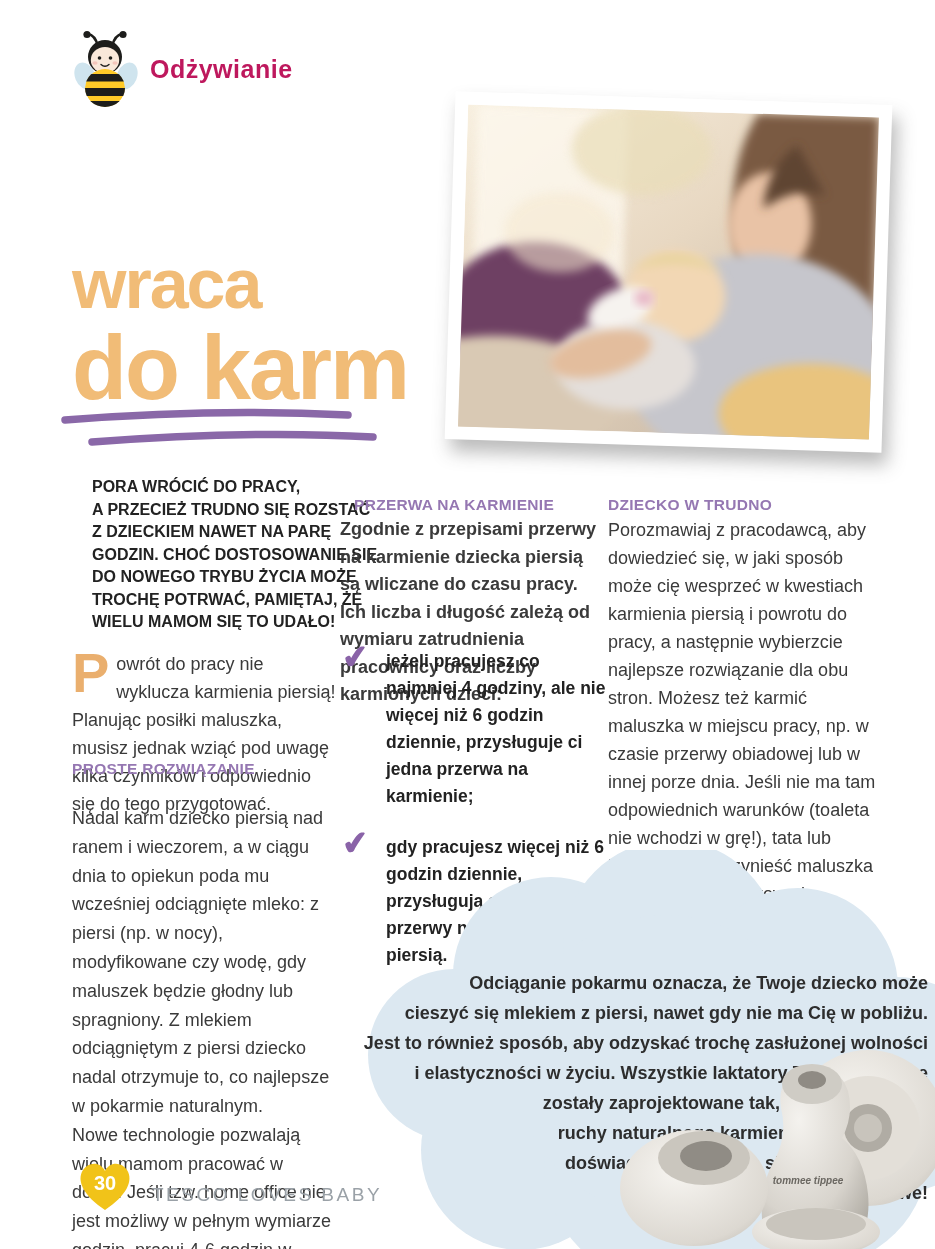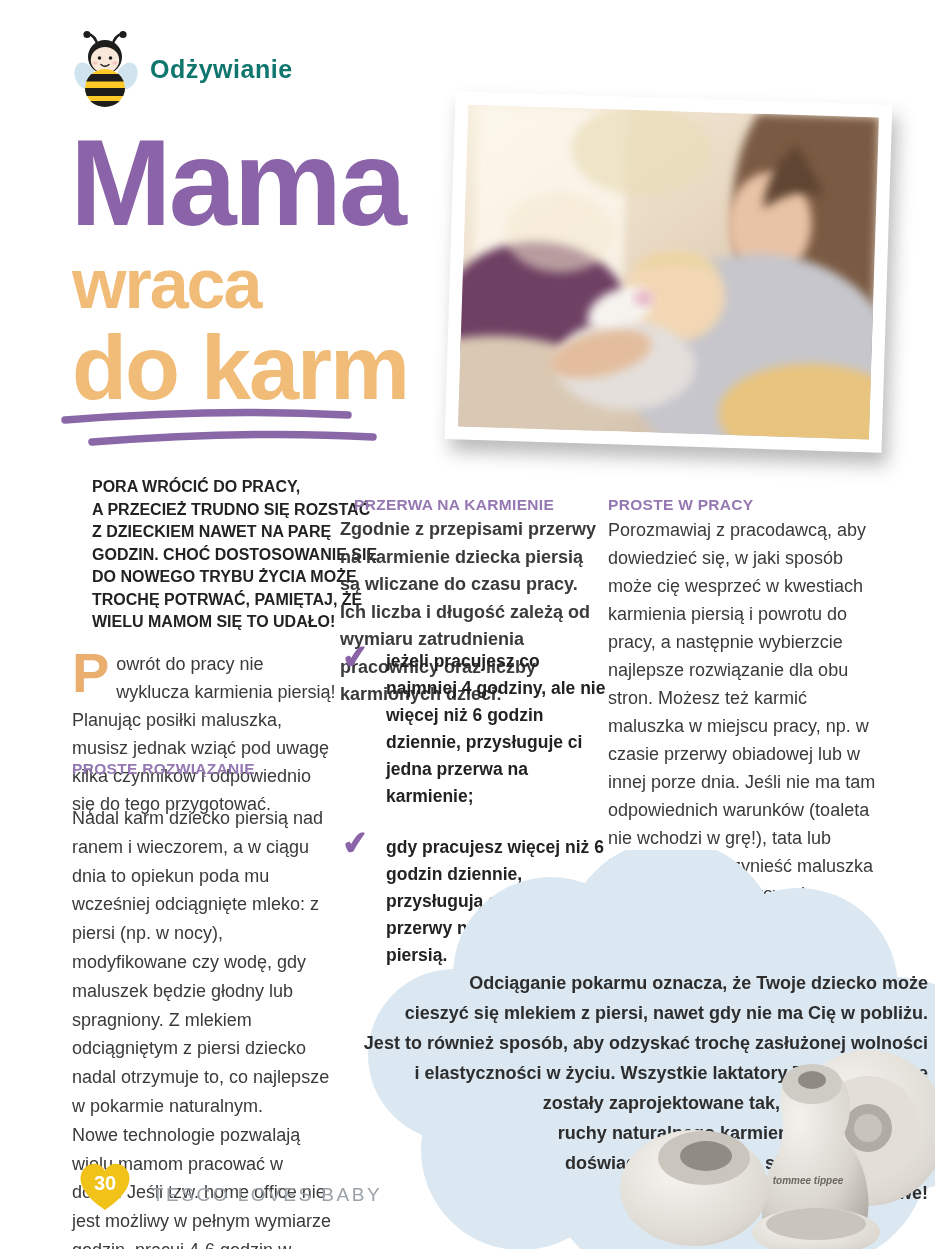--- a/index.html
+++ b/index.html
@@ -1,21 +1,21 @@
 <!DOCTYPE html>
 <html><head>
 <meta charset="utf-8">
 <style>
   html,body{margin:0;padding:0;background:#ffffff;}
   .page{position:relative;width:935px;height:1249px;background:#ffffff;overflow:hidden;
         font-family:"Liberation Sans", sans-serif;color:#3a3a3a;}
   .abs{position:absolute;}
 
   
-  .section-label{left:150px;top:55px;font-size:25px;font-weight:700;color:#0f766e;letter-spacing:.5px;text-align:right;}
+  .section-label{left:150px;top:55px;font-size:25px;font-weight:700;color:#be185d;letter-spacing:.5px;text-align:right;}
 
   
   .title-1{left:70px;top:128px;font-size:122px;line-height:110px;font-weight:700;color:#8a63a8;letter-spacing:-3px;}
   .title-2{left:72px;top:242px;font-size:70px;line-height:84px;font-weight:700;color:#f1bc77;letter-spacing:-2px;}
   .title-3{left:72px;top:326px;font-size:90px;line-height:84px;font-weight:700;color:#f1bc77;letter-spacing:-2px;}
 
   
   .photo-card{left:450px;top:98px;width:437px;height:348px;background:#ffffff;padding:0;
               transform:rotate(1.8deg);box-shadow:6px 12px 18px rgba(60,60,60,.35);}
   .photo-card svg{position:absolute;left:13px;top:13px;}
@@ -78,21 +78,20 @@
       </clipPath>
     <g clip-path="url(#beebody)">
       <ellipse cx="31" cy="58" rx="20" ry="19" fill="#ffca28"></ellipse>
       <rect x="10" y="44" width="42" height="7.5" fill="#1d1d1b"></rect>
       <rect x="10" y="58" width="42" height="8" fill="#1d1d1b"></rect>
       <rect x="10" y="71" width="42" height="7" fill="#1d1d1b"></rect>
     </g>
   </svg>
   <div class="abs section-label">Odżywianie</div>
 
-  <div class="abs title-1">Mama</div>
   <div class="abs title-2">wraca</div>
   <div class="abs title-3">do karm</div>
 
   <svg class="abs" style="left:55px;top:402px;" width="330" height="52" viewBox="0 0 330 52">
     <path d="M10 18 Q160 6 293 13" stroke="#8a68a8" stroke-width="7.5" fill="none" stroke-linecap="round"></path>
     <path d="M37 40 Q195 28 318 35" stroke="#8a68a8" stroke-width="7.5" fill="none" stroke-linecap="round"></path>
   </svg>
 
   <div class="abs photo-card">
     <svg width="411" height="322" viewBox="0 0 411 322">
@@ -146,21 +145,21 @@
     <div class="bullet">
       <span class="check">✔</span>
       <span>jeżeli pracujesz co najmniej 4 godziny, ale nie więcej niż 6 godzin dziennie, przysługuje ci jedna przerwa na karmienie;</span>
     </div>
     <div class="bullet">
       <span class="check">✔</span>
       <span>gdy pracujesz więcej niż 6 godzin dziennie, przysługują ci dwie przerwy na karmienie piersią.</span>
     </div>
   </div>
 
-  <div class="abs col-head dziecko-head">PROSTE W PRACY</div>
+  <div class="abs col-head dziecko-head">DZIECKO W TRUDNO</div>
   <div class="abs body-txt dziecko-body">Porozmawiaj z pracodawcą, aby dowiedzieć się, w jaki sposób może cię wesprzeć w kwestiach karmienia piersią i powrotu do pracy, a następnie wybierzcie najlepsze rozwiązanie dla obu stron. Możesz też karmić maluszka w miejscu pracy, np. w czasie przerwy obiadowej lub w innej porze dnia. Jeśli nie ma tam odpowiednich warunków (toaleta nie wchodzi w grę!), tata lub babcia mogą przynieść maluszka w dowolne, komfortowe i zapewniające intymność miejsce.</div>
 
   <svg class="abs cloud-svg" width="600" height="400" viewBox="0 0 600 400">
     <g fill="#dce8f1">
       <circle cx="215" cy="125" r="98"></circle>
       <circle cx="335" cy="98" r="108"></circle>
       <circle cx="462" cy="138" r="100"></circle>
       <circle cx="560" cy="235" r="108"></circle>
       <circle cx="118" cy="205" r="86"></circle>
       <circle cx="185" cy="300" r="100"></circle>

